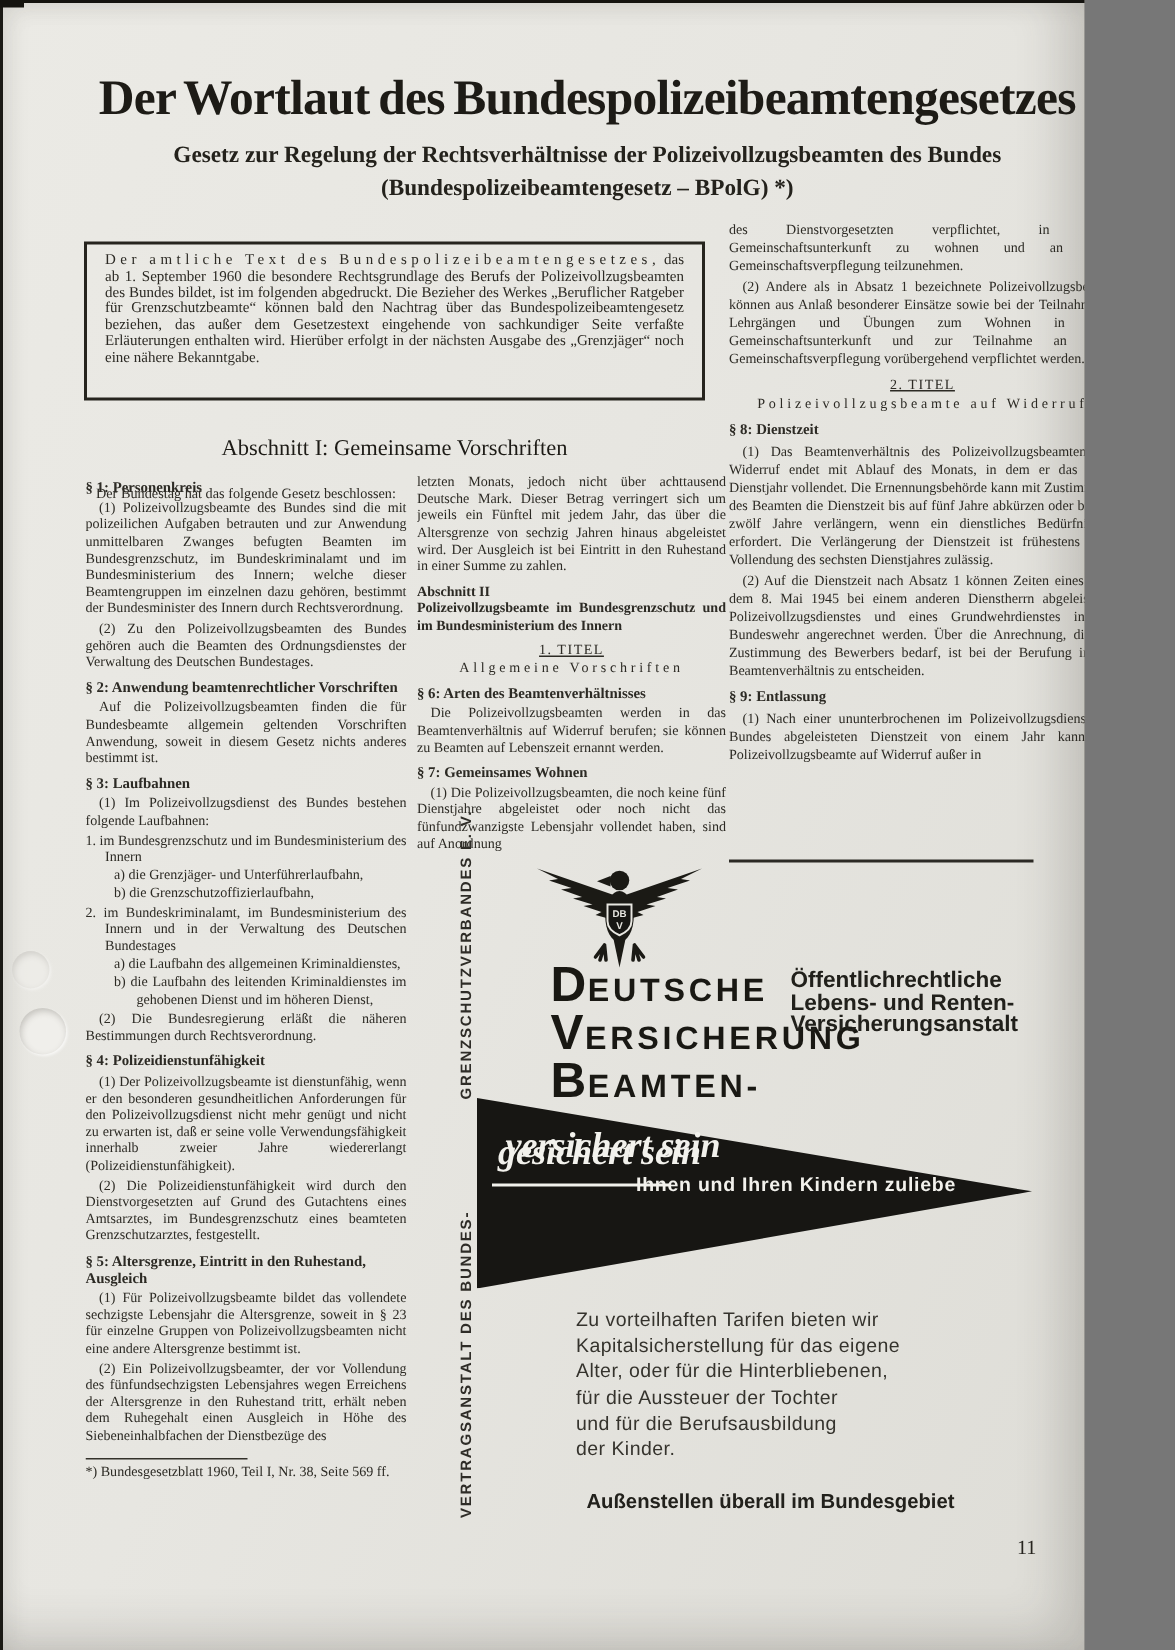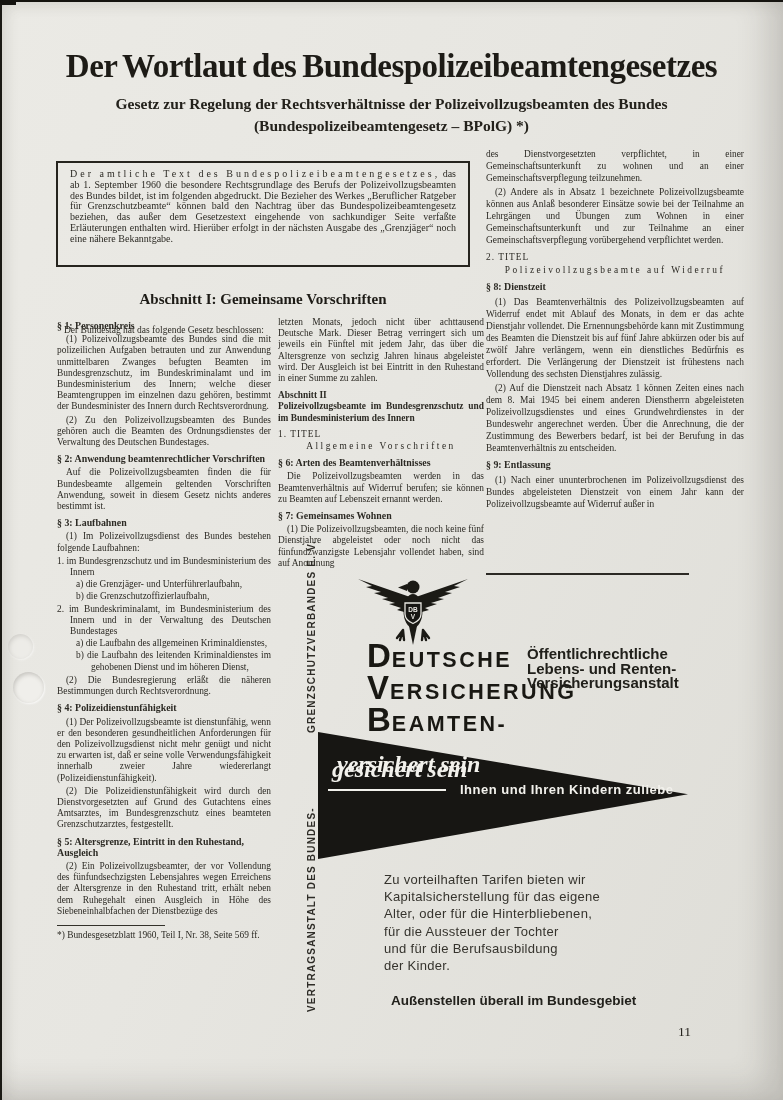--- a/index.html
+++ b/index.html
@@ -1,17 +1,17 @@
 <!DOCTYPE html>
 <html><head>
 <meta charset="utf-8">
 <style>
   html,body { margin:0; padding:0; background:#777; }
   .page {
-    position:relative; width:783px; height:1100px; overflow:hidden;
+    position:relative; width:723px; height:1100px; overflow:hidden;
     background:linear-gradient(115deg,#ebeae5 0%,#e7e6e1 45%,#deddd7 100%);
     font-family:"Liberation Serif","DejaVu Serif",serif; color:#2c2a24;
     box-shadow:inset -16px -12px 30px rgba(60,58,50,.18), inset 6px 4px 14px rgba(60,58,50,.10);
   }
   .edge-top { position:absolute; left:0; top:0; width:783px; height:2px; background:#14130f; }
   .edge-left { position:absolute; left:0; top:0; width:2px; height:1100px; background:#1a1914; }
   .corner-blob { position:absolute; left:0; top:0; width:16px; height:5px; background:#14130f; }
   .hole { position:absolute; border-radius:50%; background:#f0efeb;
           box-shadow:inset 1px 2px 4px rgba(70,68,60,.25), 1px 1px 2px rgba(255,255,255,.7); }
   .hole-1 { left:8px; top:634px; width:25px; height:25px; opacity:.65; }
@@ -25,33 +25,33 @@
   .subtitle-1 { top:95px; } .subtitle-2 { top:117px; }
 
   
   .intro-box { position:absolute; left:56px; top:161px; width:414px; height:106px; box-sizing:border-box;
                border:2.5px solid #26241e; padding:6px 12px; overflow:hidden; }
   .intro-box p { margin:0; font-size:10px; line-height:10.8px; text-align:justify; color:#2c2a24; }
   .intro-lead { letter-spacing:3px; }
 
   .preamble { position:absolute; left:64px; top:279px; font-size:9.5px; color:#2c2a24;margin-top:46px; }
   .abschnitt1 { position:absolute; left:56px; top:291px; width:414px; text-align:center;
-                font-size:15px; font-weight:bold; color:#1d1b16; }
+                font-size:15px; font-weight:normal; color:#1d1b16; }
 
   
   .col { position:absolute; font-size:9.4px; line-height:11.2px; text-align:justify; overflow:hidden; }
   .col-left  { left:57px;  top:315px; width:214px; height:722px; }
   .col-mid   { left:278px; top:315px; width:206px; height:258px; }
   .col-right { left:486px; top:146px; width:258px; height:428px; line-height:12px; }
   .p  { margin:2px 0; text-indent:9px; }
   .pf { margin:2px 0; }
   .shead { margin:5px 0 3px; font-weight:bold; text-align:left; font-size:9.9px; text-indent:0;font-family:Liberation Serif, serif; }
   .bh  { margin:6px 0 0; font-weight:bold; text-align:left; }
   .bhj { margin:0 0 2px; font-weight:bold; }
-  .ctitle  { margin:5px 0 1px; letter-spacing:1px; }
+  .ctitle  { margin:5px 0 1px; text-align:center; letter-spacing:1px;text-decoration:underline; }
   .cspread { margin:1px 0; text-align:center; letter-spacing:2.5px; }
   .li1 { margin:1px 0; padding-left:13px; text-indent:-13px; }
   .li2 { margin:1px 0; padding-left:34px; text-indent:-15px; }
   .fn-rule { width:108px; border-top:1.2px solid #33312a; margin:8px 0 4px; }
   .footnote { font-size:9.4px; }
 
   
   .ad-divider { position:absolute; left:486px; top:573px; width:203px; height:2px; background:#2c2a25; }
   .vert { position:absolute; writing-mode:vertical-rl; transform:rotate(180deg);
           font-family:"Liberation Sans","DejaVu Sans",sans-serif; font-size:10px; font-weight:bold;
@@ -65,21 +65,21 @@
   .brand-line::first-letter { font-size:33px; letter-spacing:1px; }
   .ad-sub { position:absolute; left:527px; top:647px; font-family:"Liberation Sans","DejaVu Sans",sans-serif;
             font-size:15px; line-height:14.5px; font-weight:bold; color:#21201b; }
   .pennant { position:absolute; left:318px; top:732px; width:370px; height:127px; background:#171613;
              clip-path:polygon(0 0, 100% 49%, 0 100%); }
   .pennant-script { position:absolute; font-style:italic; font-weight:bold; font-size:24px;
                     color:#f2f1ec; font-family:"Liberation Serif","DejaVu Serif",serif; }
   .script-1 { left:332px; top:756px; }
   .script-2 { left:337px; top:751px; }
   .pennant-line { position:absolute; left:328px; top:789px; width:118px; height:2px; background:#f2f1ec; }
-  .pennant-slogan { position:absolute; left:460px; top:782px; font-family:"Liberation Sans","DejaVu Sans",sans-serif;
+  .pennant-slogan { position:absolute; left:424px; top:782px; font-family:"Liberation Sans","DejaVu Sans",sans-serif;
                     font-size:13px; font-weight:bold; letter-spacing:.5px; color:#f2f1ec; }
   .ad-body { position:absolute; left:384px; top:871px; font-family:"Liberation Sans","DejaVu Sans",sans-serif;
              font-size:13px; line-height:17.2px; letter-spacing:.3px; color:#35332d; }
   .ad-footer { position:absolute; left:391px; top:993px; font-family:"Liberation Sans","DejaVu Sans",sans-serif;
                font-size:13.5px; font-weight:bold; color:#22211c; }
   .pagenum { position:absolute; left:678px; top:1024px; font-size:13.5px; color:#26241f; }
 </style>
 </head>
 <body>
 
@@ -114,20 +114,21 @@
     <div class="li2">a) die Grenzjäger- und Unterführerlaufbahn,</div>
     <div class="li2">b) die Grenzschutzoffizierlaufbahn,</div>
     <div class="li1">2. im Bundeskriminalamt, im Bundesministerium des Innern und in der Verwaltung des Deutschen Bundestages</div>
     <div class="li2">a) die Laufbahn des allgemeinen Kriminaldienstes,</div>
     <div class="li2">b) die Laufbahn des leitenden Kriminaldienstes im gehobenen Dienst und im höheren Dienst,</div>
     <div class="p">(2) Die Bundesregierung erläßt die näheren Bestimmungen durch Rechtsverordnung.</div>
     <div class="shead">§ 4: Polizeidienstunfähigkeit</div>
     <div class="p">(1) Der Polizeivollzugsbeamte ist dienstunfähig, wenn er den besonderen gesundheitlichen Anforderungen für den Polizeivollzugsdienst nicht mehr genügt und nicht zu erwarten ist, daß er seine volle Verwendungsfähigkeit innerhalb zweier Jahre wiedererlangt (Polizeidienstunfähigkeit).</div>
     <div class="p">(2) Die Polizeidienstunfähigkeit wird durch den Dienstvorgesetzten auf Grund des Gutachtens eines Amtsarztes, im Bundesgrenzschutz eines beamteten Grenzschutzarztes, festgestellt.</div>
     <div class="shead">§ 5: Altersgrenze, Eintritt in den Ruhestand, Ausgleich</div>
+    <div class="p">(1) Für Polizeivollzugsbeamte bildet das vollendete sechzigste Lebensjahr die Altersgrenze, soweit in § 23 für einzelne Gruppen von Polizeivollzugsbeamten nicht eine andere Altersgrenze bestimmt ist.</div>
     <div class="p">(2) Ein Polizeivollzugsbeamter, der vor Vollendung des fünfundsechzigsten Lebensjahres wegen Erreichens der Altersgrenze in den Ruhestand tritt, erhält neben dem Ruhegehalt einen Ausgleich in Höhe des Siebeneinhalbfachen der Dienstbezüge des</div>
     <div class="fn-rule"></div>
     <div class="footnote pf">*) Bundesgesetzblatt 1960, Teil I, Nr. 38, Seite 569 ff.</div>
   </div>
 
   <div class="col col-mid">
     <div class="pf">letzten Monats, jedoch nicht über achttausend Deutsche Mark. Dieser Betrag verringert sich um jeweils ein Fünftel mit jedem Jahr, das über die Altersgrenze von sechzig Jahren hinaus abgeleistet wird. Der Ausgleich ist bei Eintritt in den Ruhestand in einer Summe zu zahlen.</div>
     <div class="bh">Abschnitt II</div>
     <div class="bhj">Polizeivollzugsbeamte im Bundesgrenzschutz und im Bundesministerium des Innern</div>
     <div class="ctitle">1. TITEL</div>

